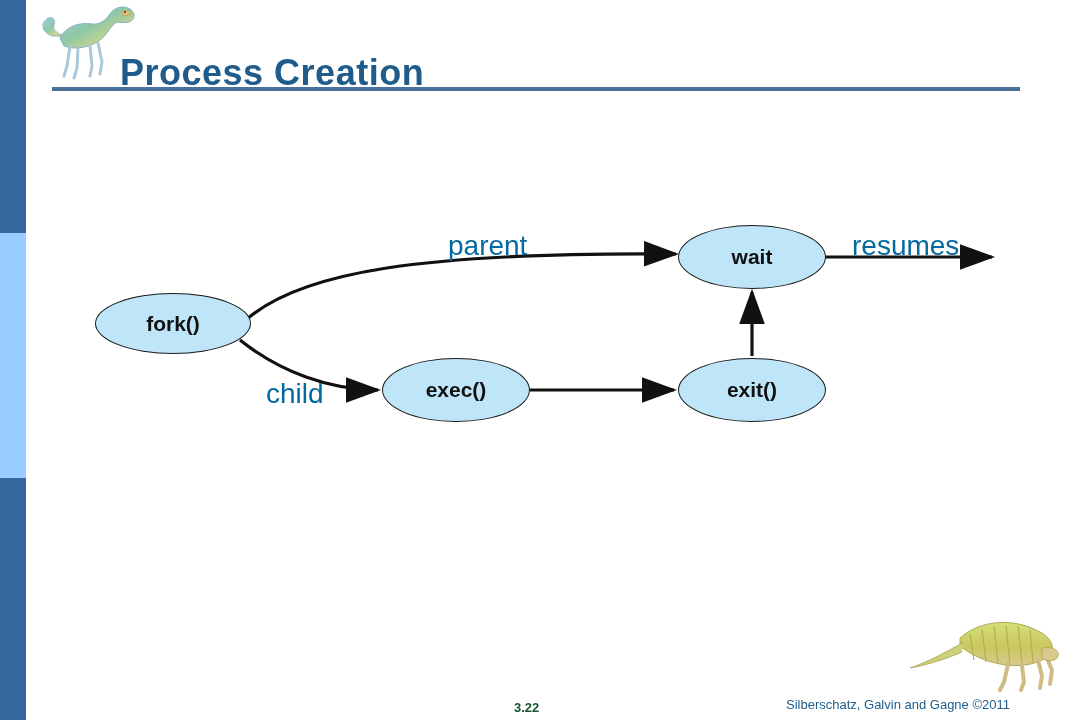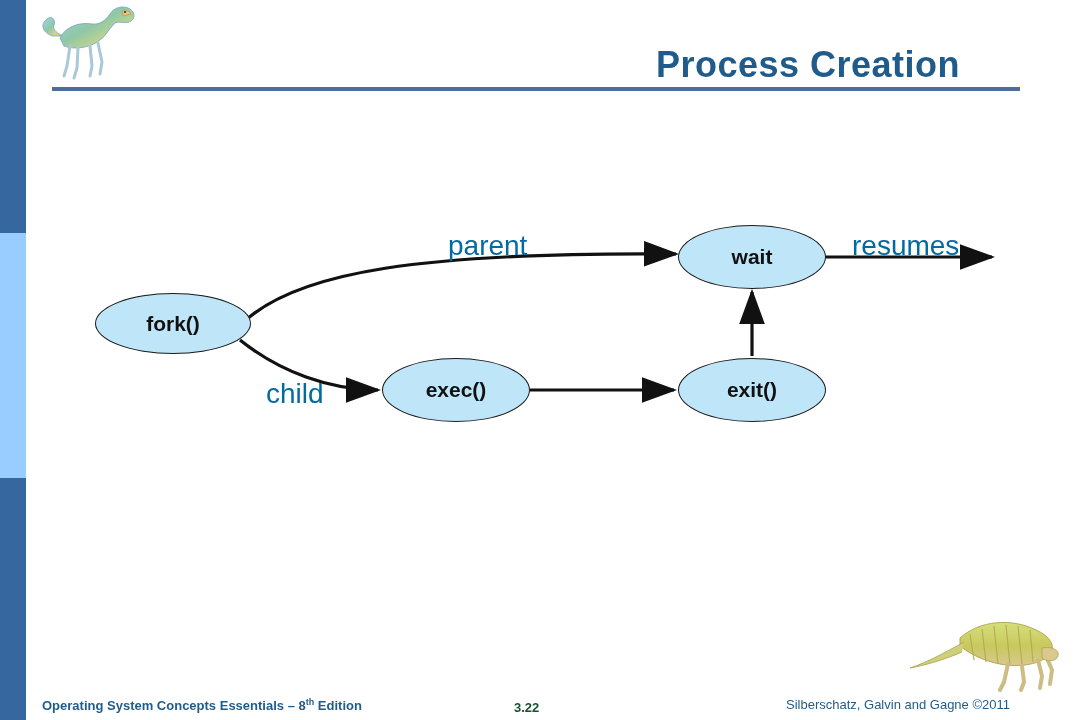--- a/index.html
+++ b/index.html
@@ -25,23 +25,23 @@
     width: 26px;
   }
   #band-top    { top: 0;     height: 233px; background: #36689f; }
   #band-mid    { top: 233px; height: 245px; background: #99ccff; }
   #band-bottom { top: 478px; height: 242px; background: #36689f; }
 
   
   #slide-title {
     position: absolute;
     left: 120px;
-    top: 44px;
+    top: 52px;
     width: 840px;
-    text-align: right;
+    text-align: left;
     font-size: 36px;
     font-weight: bold;
     color: #1f5c8b;
     letter-spacing: 0.5px;
     white-space: nowrap;
   }
   #title-rule {
     position: absolute;
     left: 52px;
     top: 87px;
@@ -206,19 +206,16 @@
         <stop offset="100%" stop-color="#d9c98d"></stop>
       </linearGradient>
     </defs>
     <path d="M60 26 C80 8 112 6 136 18 C150 24 156 34 150 42 C142 52 120 56 100 52 C84 49 70 42 60 34 Z" fill="url(#dgBot)" stroke="#a8a24e" stroke-width="0.9"></path>
     <path d="M64 30 C46 40 28 50 10 56 C22 54 44 48 62 40" fill="#cfd07a" stroke="#a8a24e" stroke-width="0.8"></path>
     <path d="M70 22 L74 48 M82 17 L86 50 M94 14 L98 52 M106 13 L110 53 M118 14 L122 52 M130 18 L133 50" stroke="#b3ae55" stroke-width="1.2" fill="none"></path>
     <path d="M108 52 L104 70 L100 78 M122 54 L124 70 L121 78 M138 48 L142 64 L140 76 M146 44 L152 58 L150 72" stroke="#cdbd85" stroke-width="4" fill="none" stroke-linecap="round"></path>
     <path d="M142 36 C152 34 160 38 158 44 C156 50 146 50 142 46 Z" fill="#d9c98d" stroke="#a8a24e" stroke-width="0.7"></path>
   </svg>
 
-  <div id="footer-left">
-    <span>Operating System Concepts Essentials – 8</span><sup>th</sup><span> Edition</span>
-  </div>
   <div id="footer-page">3.22</div>
   <div id="footer-right">Silberschatz, Galvin and Gagne ©2011</div>
 
 </div>
 
 </body></html>

